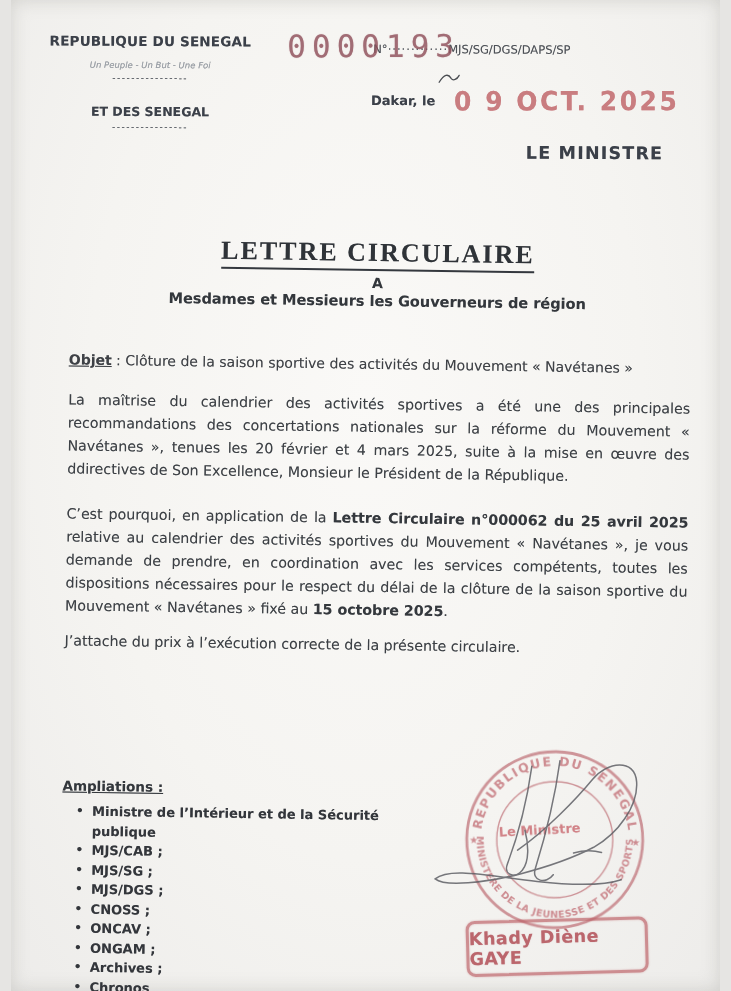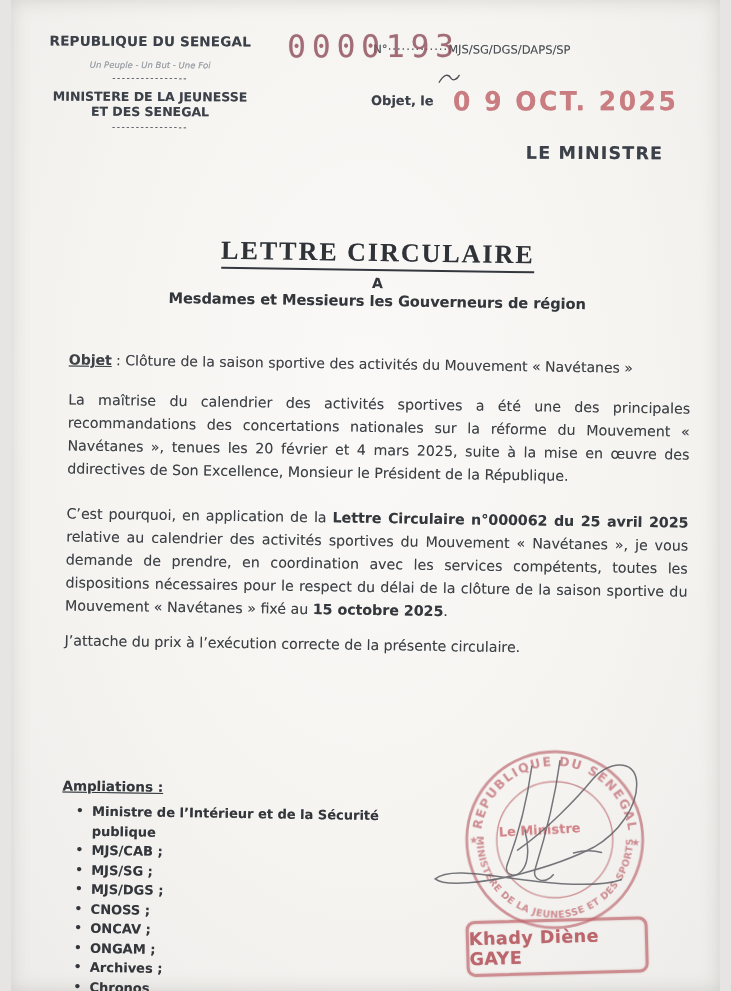--- a/index.html
+++ b/index.html
@@ -92,36 +92,36 @@
 
 <div class="page">
 
   <div class="hdr-wrap">
 
     <div class="letterhead soft">
       <div class="republic">REPUBLIQUE DU SENEGAL</div>
       <div class="motto">Un Peuple - Un But - Une Foi</div>
       <div class="dashes">----------------</div>
       <div class="ministry">
-        <span>MINISTERE DE LA JEUNESSE</span><br>
+        <br>
         <span>ET DES SENEGAL</span>
       </div>
       <div class="dashes">----------------</div>
     </div>
 
     <div class="refblock">
       <div class="serial">0000193</div>
       <div class="refline soft">
         <span>N°</span><span class="dots">·············</span><span>MJS/SG/DGS/DAPS/SP</span>
       </div>
       <svg class="handmark" width="24" height="16" viewBox="0 0 24 16">
         <path d="M2,12 C7,4 11,3 14,8 C16,11 20,9 22,5" stroke="#4a4d52" stroke-width="1.3" fill="none" stroke-linecap="round"></path>
       </svg>
       <div class="dateline">
-        <span class="dakar soft">Objet, le</span>
+        <span class="dakar soft">Dakar, le</span>
         <span class="datestamp">0 9 OCT. 2025</span>
       </div>
     </div>
 
     <div class="minister-heading soft">LE MINISTRE</div>
   </div>
 
   <div class="body-wrap">
 
     <div class="titleblock">

